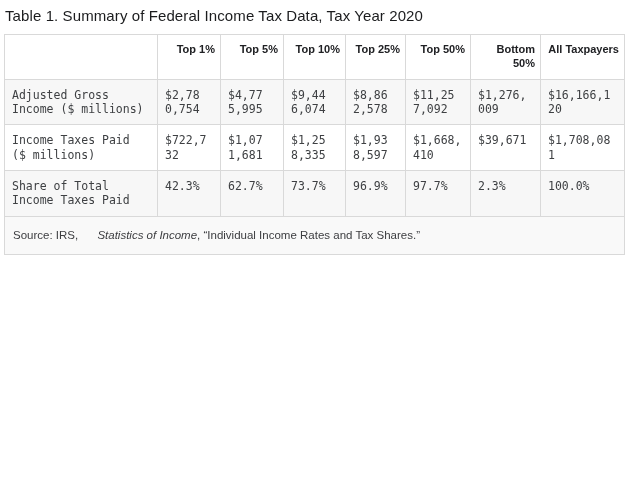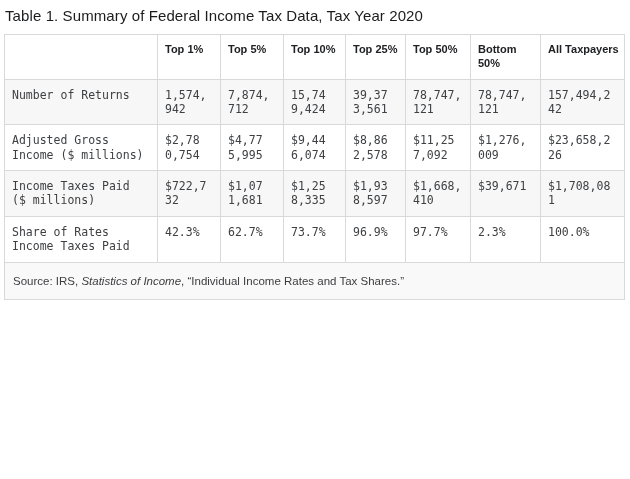--- a/index.html
+++ b/index.html
@@ -12,33 +12,34 @@
     font-size: 15px; font-weight: normal; color: #1b1c1e;
     margin: 2px 0 10px 1px; letter-spacing: 0.1px;
     font-family: "Liberation Sans", sans-serif;
   }
   table.tax { border-collapse: collapse; table-layout: fixed; width: 620px; }
   th, td { border: 1px solid #d9d9d9; vertical-align: top; text-align: left; }
   thead th {
     font-size: 11px; font-weight: bold; color: #202124; background: #ffffff;
     padding: 8px 5px 8px 7px; line-height: 1.25;
     font-family: "Liberation Sans", sans-serif;
+    text-align: right;
   }
   tbody td {
     font-family: "DejaVu Sans Mono", monospace;
     font-size: 11.5px; color: #3e4043; padding: 8px 7px; line-height: 1.25;
   }
   tbody td.val { word-break: break-all; }
   tbody tr:nth-child(odd) { background: #f7f7f7; }
   tfoot td {
     font-family: "Liberation Sans", sans-serif;
     font-size: 11.5px; color: #3c3d40; padding: 11px 8px; background: #f9f9f9;
     line-height: 1.3;
   }
-  tfoot em { font-style: italic; }
+  tfoot em { font-style: italic; margin-left: 16px; }
 </style>
 </head>
 <body>
 
 <div class="page">
   <div class="title">Table 1. Summary of Federal Income Tax Data, Tax Year 2020</div>
 
   <table class="tax">
     <colgroup>
       <col style="width:153px">
@@ -57,51 +58,41 @@
         <th>Top 5%</th>
         <th>Top 10%</th>
         <th>Top 25%</th>
         <th>Top 50%</th>
         <th>Bottom 50%</th>
         <th>All Taxpayers</th>
       </tr>
     </thead>
     <tbody>
       <tr>
-        <td class="label">Number of Returns</td>
-        <td class="val">1,574,942</td>
-        <td class="val">7,874,712</td>
-        <td class="val">15,749,424</td>
-        <td class="val">39,373,561</td>
-        <td class="val">78,747,121</td>
-        <td class="val">78,747,121</td>
-        <td class="val">157,494,242</td>
-      </tr>
-      <tr>
         <td class="label">Adjusted Gross Income ($ millions)</td>
         <td class="val">$2,780,754</td>
         <td class="val">$4,775,995</td>
         <td class="val">$9,446,074</td>
         <td class="val">$8,862,578</td>
         <td class="val">$11,257,092</td>
         <td class="val">$1,276,009</td>
-        <td class="val">$23,658,226</td>
+        <td class="val">$16,166,120</td>
       </tr>
       <tr>
         <td class="label">Income Taxes Paid ($ millions)</td>
         <td class="val">$722,732</td>
         <td class="val">$1,071,681</td>
         <td class="val">$1,258,335</td>
         <td class="val">$1,938,597</td>
         <td class="val">$1,668,410</td>
         <td class="val">$39,671</td>
         <td class="val">$1,708,081</td>
       </tr>
       <tr>
-        <td class="label">Share of Rates Income Taxes Paid</td>
+        <td class="label">Share of Total Income Taxes Paid</td>
         <td class="val">42.3%</td>
         <td class="val">62.7%</td>
         <td class="val">73.7%</td>
         <td class="val">96.9%</td>
         <td class="val">97.7%</td>
         <td class="val">2.3%</td>
         <td class="val">100.0%</td>
       </tr>
     </tbody>
     <tfoot>

